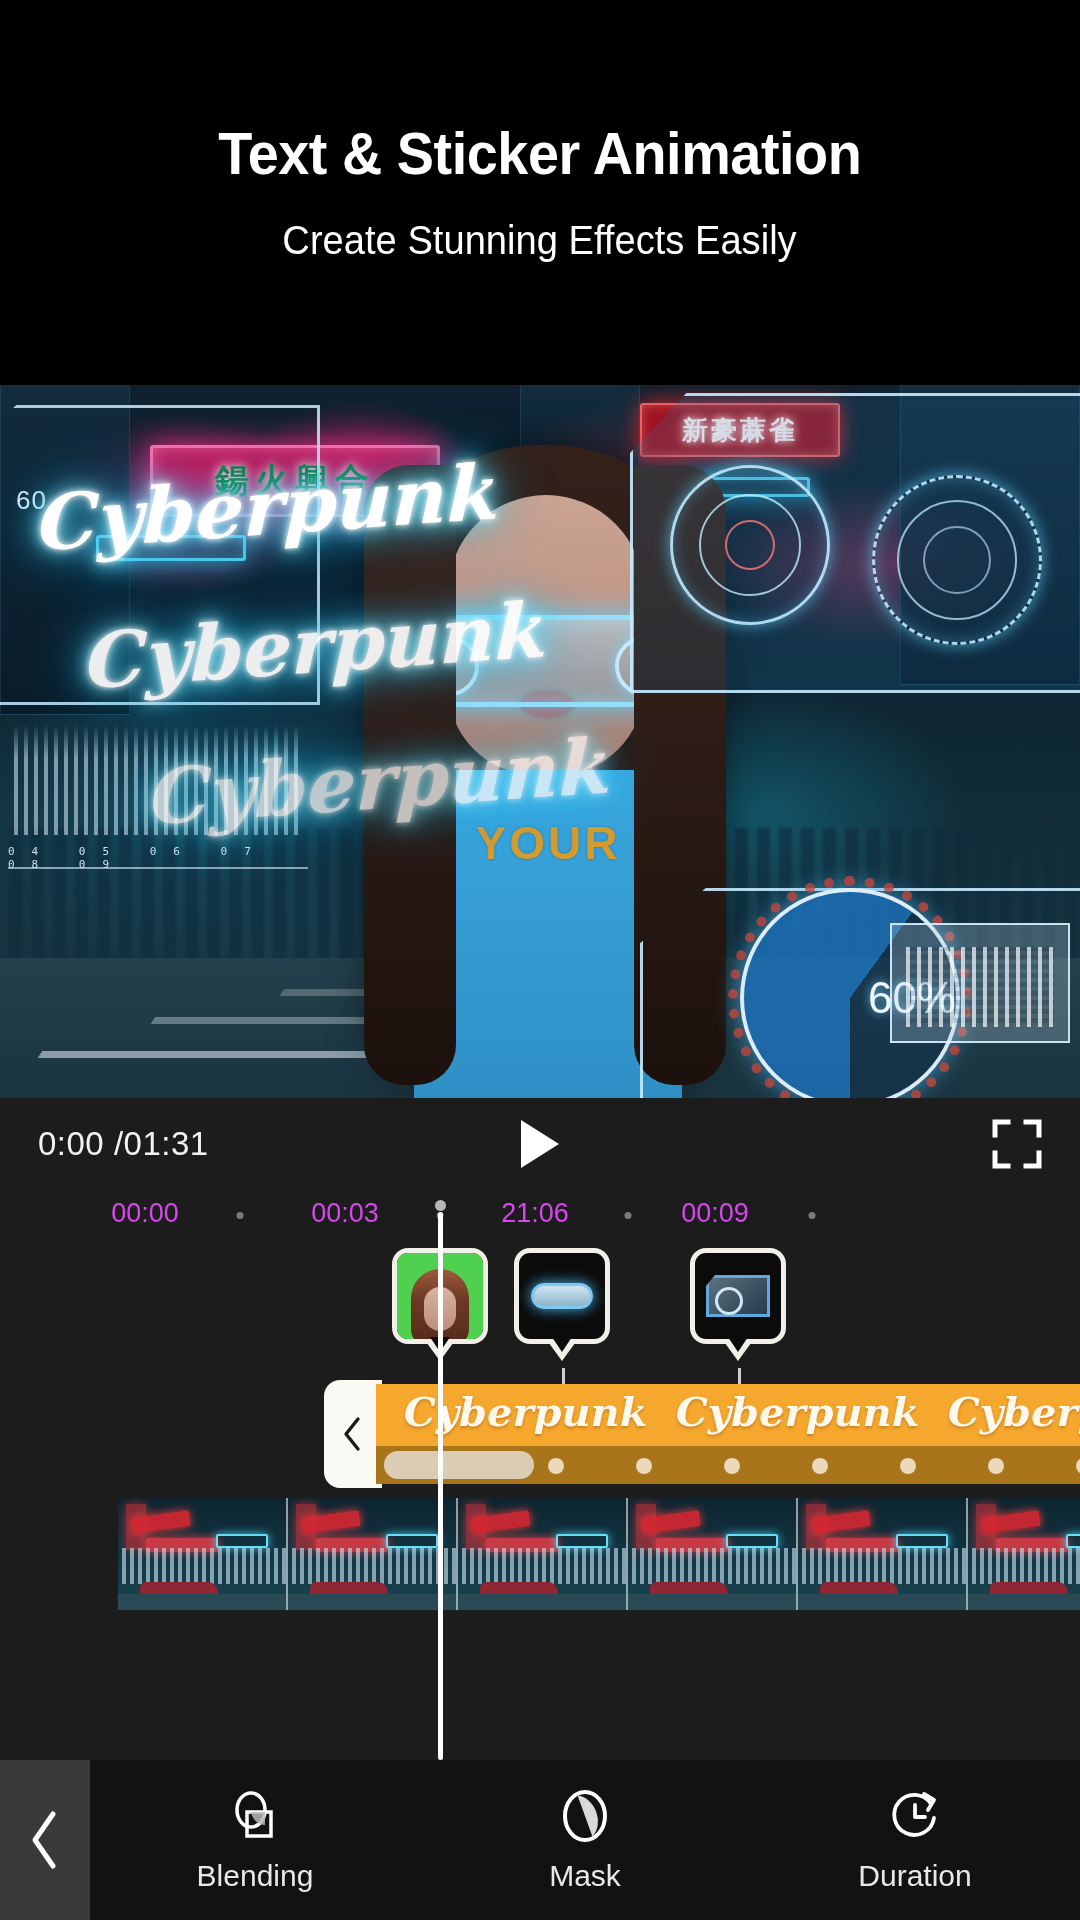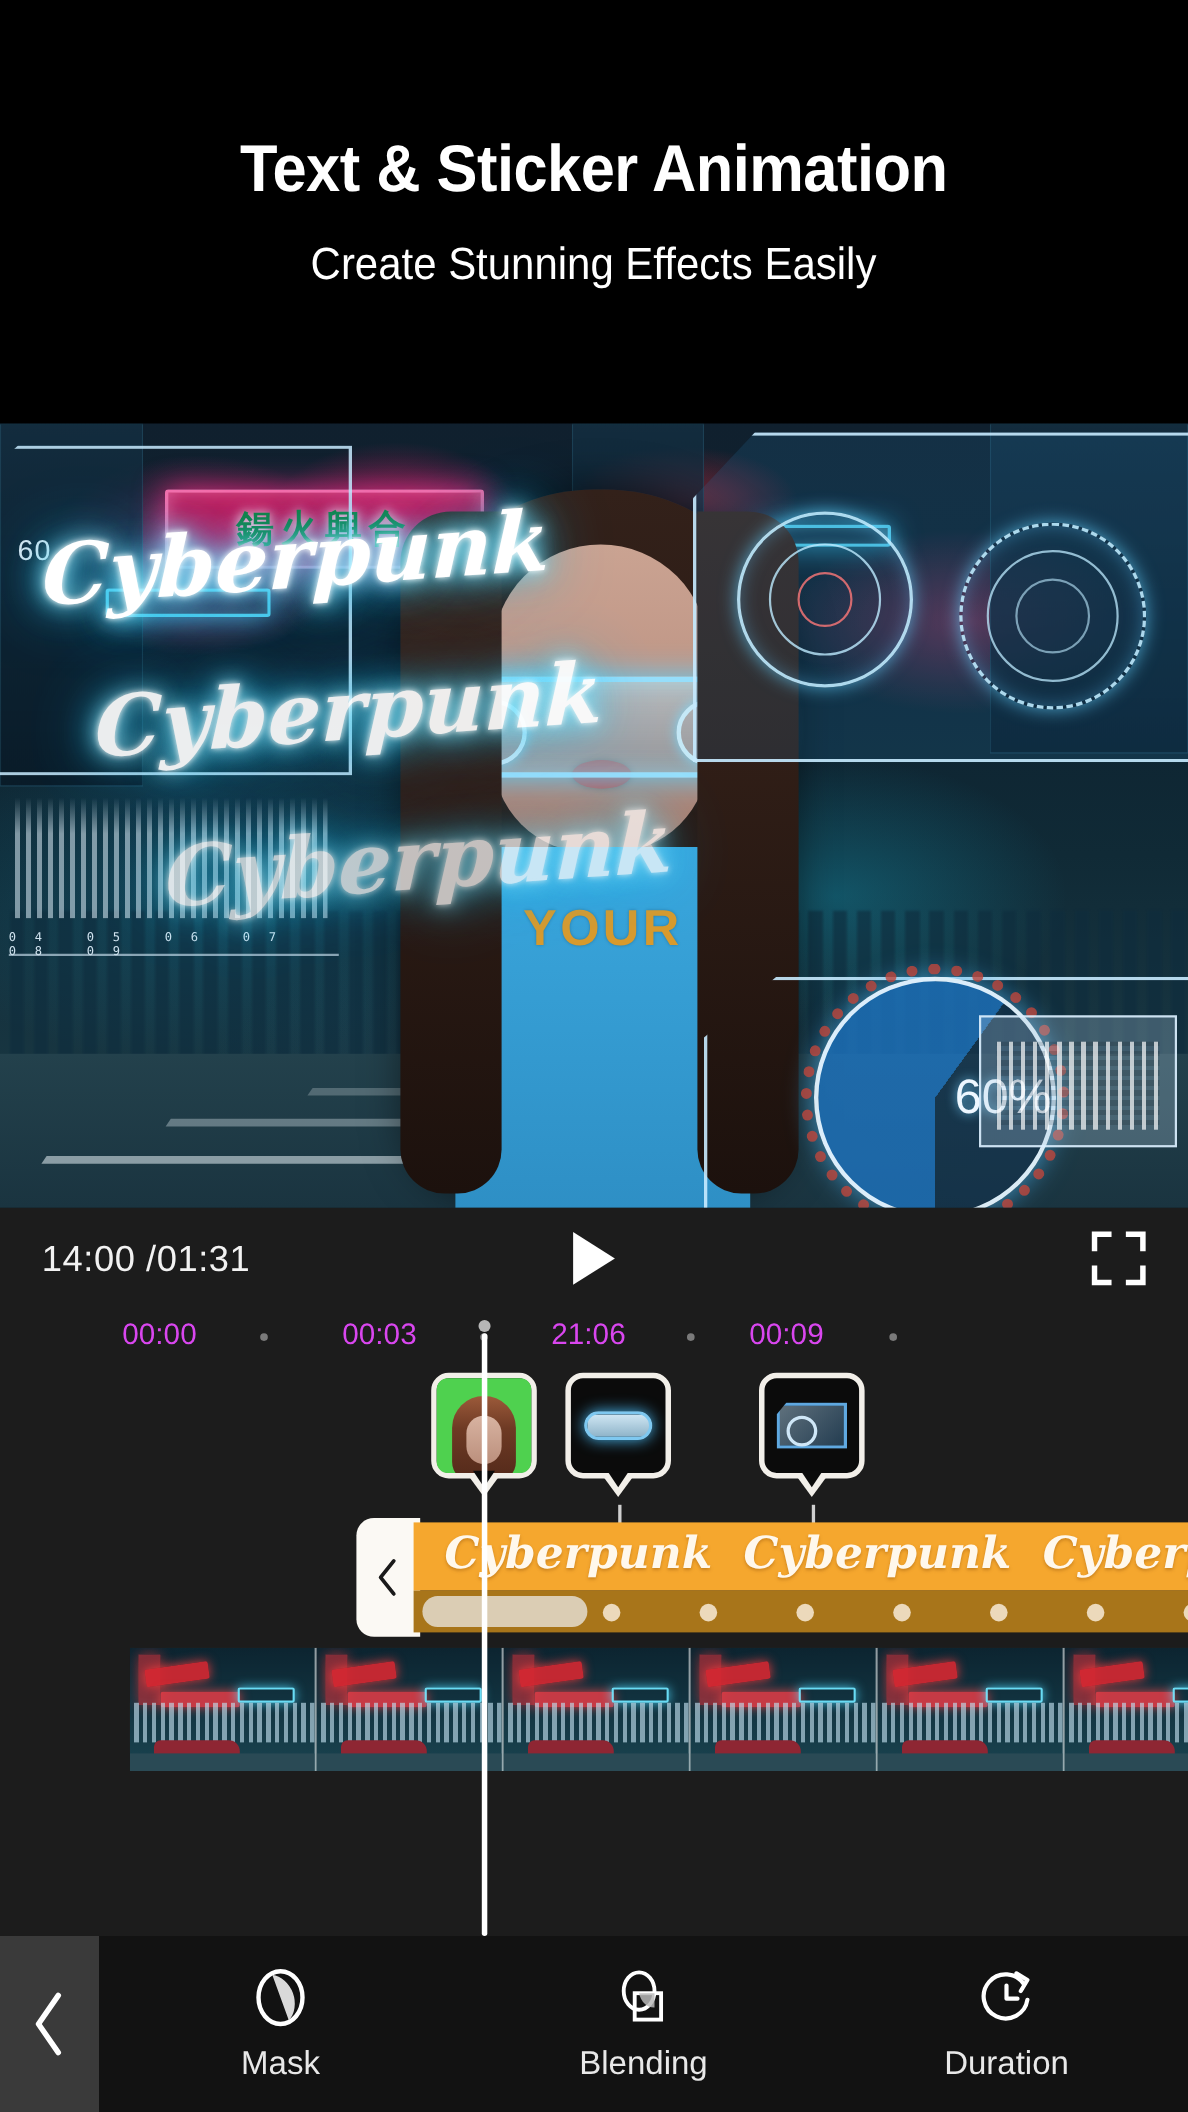--- a/index.html
+++ b/index.html
@@ -471,20 +471,21 @@
   </div>
 
   <div class="preview">
     <div class="city"></div>
 
     <div class="blds">
       <div class="bld" style="left:0;top:0;width:130px;height:330px;"></div>
       <div class="bld" style="left:520px;top:0;width:120px;height:250px;"></div>
       <div class="bld" style="left:900px;top:0;width:180px;height:300px;"></div>
       <div class="sign sign-pink" style="left:150px;top:60px;width:290px;height:72px;">鍚火興合</div>
+      <div class="sign sign-red" style="left:640px;top:18px;width:200px;height:54px;">新豪蔴雀</div>
       <div class="sign sign-cyan" style="left:96px;top:150px;width:150px;height:26px;"></div>
       <div class="sign sign-cyan" style="left:690px;top:92px;width:120px;height:20px;"></div>
     </div>
 
     <div class="crowd"></div>
     <div class="road"></div>
 
     <div class="girl">
       <div class="hair"></div>
       <div class="face">
@@ -511,21 +512,21 @@
       <div class="hud-gauge-val">60%</div>
     </div>
     <div class="hud hud-panel"></div>
 
     <div class="cyber c1">Cyberpunk</div>
     <div class="cyber c2">Cyberpunk</div>
     <div class="cyber c3">Cyberpunk</div>
   </div>
 
   <div class="playbar">
-    <div class="time-label">14:00 /01:31</div>
+    <div class="time-label">0:00 /01:31</div>
     <div class="play-btn">
       <svg width="46" height="52" viewBox="0 0 46 52">
         <polygon points="4,2 42,26 4,50" fill="#ffffff"></polygon>
       </svg>
     </div>
     <div class="fullscreen-btn">
       <svg width="50" height="50" viewBox="0 0 50 50">
         <path d="M3 16 V3 H16 M34 3 H47 V16 M47 34 V47 H34 M16 47 H3 V34" stroke="#ffffff" stroke-width="5" fill="none" stroke-linecap="square"></path>
       </svg>
     </div>
@@ -658,36 +659,36 @@
       <svg width="40" height="62" viewBox="0 0 40 62">
         <path d="M28 5 L10 31 L28 57" stroke="#ffffff" stroke-width="5" fill="none" stroke-linecap="round" stroke-linejoin="round"></path>
       </svg>
     </div>
 
     <div class="tools">
 
       <div class="tool">
         <div class="tool-icon">
           <svg width="56" height="56" viewBox="0 0 56 56">
-            <ellipse cx="28" cy="28" rx="20" ry="24" fill="none" stroke="#ffffff" stroke-width="4"></ellipse>
-            <path d="M28 6 A20 24 0 0 1 28 50 Z" fill="#d9d9d9" transform="rotate(-20 28 28)"></path>
-          </svg>
-        </div>
-        <div class="tool-label">Mask</div>
-      </div>
-
-      <div class="tool">
-        <div class="tool-icon">
-          <svg width="56" height="56" viewBox="0 0 56 56">
             <ellipse cx="24" cy="22" rx="14" ry="17" fill="none" stroke="#ffffff" stroke-width="3.5"></ellipse>
             <rect x="20" y="24" width="24" height="24" fill="none" stroke="#ffffff" stroke-width="3.5"></rect>
             <path d="M24 24 h14 v13 a14 17 0 0 1 -14 -13 z" fill="#b9b9b9" opacity=".85"></path>
           </svg>
         </div>
         <div class="tool-label">Blending</div>
+      </div>
+
+      <div class="tool">
+        <div class="tool-icon">
+          <svg width="56" height="56" viewBox="0 0 56 56">
+            <ellipse cx="28" cy="28" rx="20" ry="24" fill="none" stroke="#ffffff" stroke-width="4"></ellipse>
+            <path d="M28 6 A20 24 0 0 1 28 50 Z" fill="#d9d9d9" transform="rotate(-20 28 28)"></path>
+          </svg>
+        </div>
+        <div class="tool-label">Mask</div>
       </div>
 
 
 
       <div class="tool">
         <div class="tool-icon">
           <svg width="56" height="56" viewBox="0 0 56 56">
             <path d="M44 16 A20 20 0 1 0 47 30" fill="none" stroke="#ffffff" stroke-width="3.8" stroke-linecap="round"></path>
             <path d="M37 6 L47 12 L41 22" fill="none" stroke="#ffffff" stroke-width="3.8" stroke-linecap="round" stroke-linejoin="round"></path>
             <path d="M28 17 L28 29 L38 29" fill="none" stroke="#ffffff" stroke-width="3.8" stroke-linecap="round" stroke-linejoin="round"></path>

